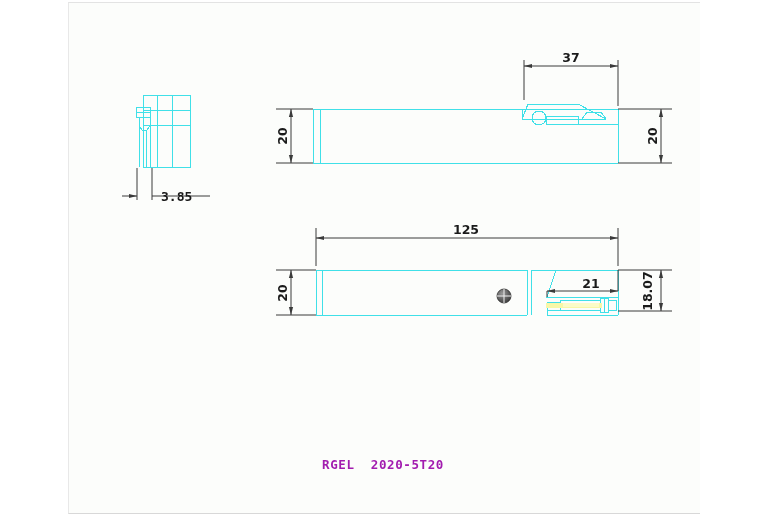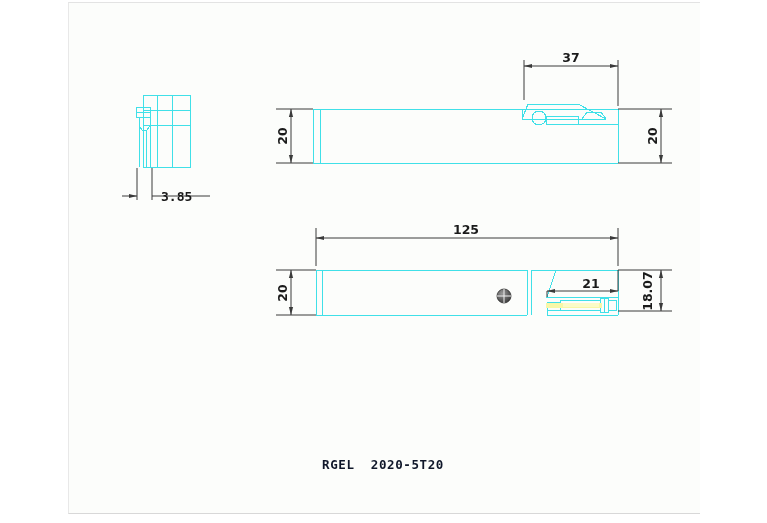--- a/index.html
+++ b/index.html
@@ -207,15 +207,15 @@
 
     <text x="466" y="234" font-family="DejaVu Sans, sans-serif" font-size="12.5" font-weight="bold" fill="#1a1a1a" text-anchor="middle">125</text>
 
     <text x="287" y="293" font-family="DejaVu Sans, sans-serif" font-size="12.5" font-weight="bold" fill="#1a1a1a" text-anchor="middle" transform="rotate(-90 287 293)">20</text>
 
     <text x="591" y="288" font-family="DejaVu Sans, sans-serif" font-size="12.5" font-weight="bold" fill="#1a1a1a" text-anchor="middle">21</text>
 
     <text x="652" y="291" font-family="DejaVu Sans, sans-serif" font-size="12.5" font-weight="bold" fill="#1a1a1a" text-anchor="middle" transform="rotate(-90 652 291)">18.07</text>
   </svg>
 
-  <div class="title-text" style="color: #0f172a;">RGEL  2020-5T20</div>
+  <div class="title-text" style="color: #a21caf;">RGEL  2020-5T20</div>
 
 </div>
 
 </body></html>

